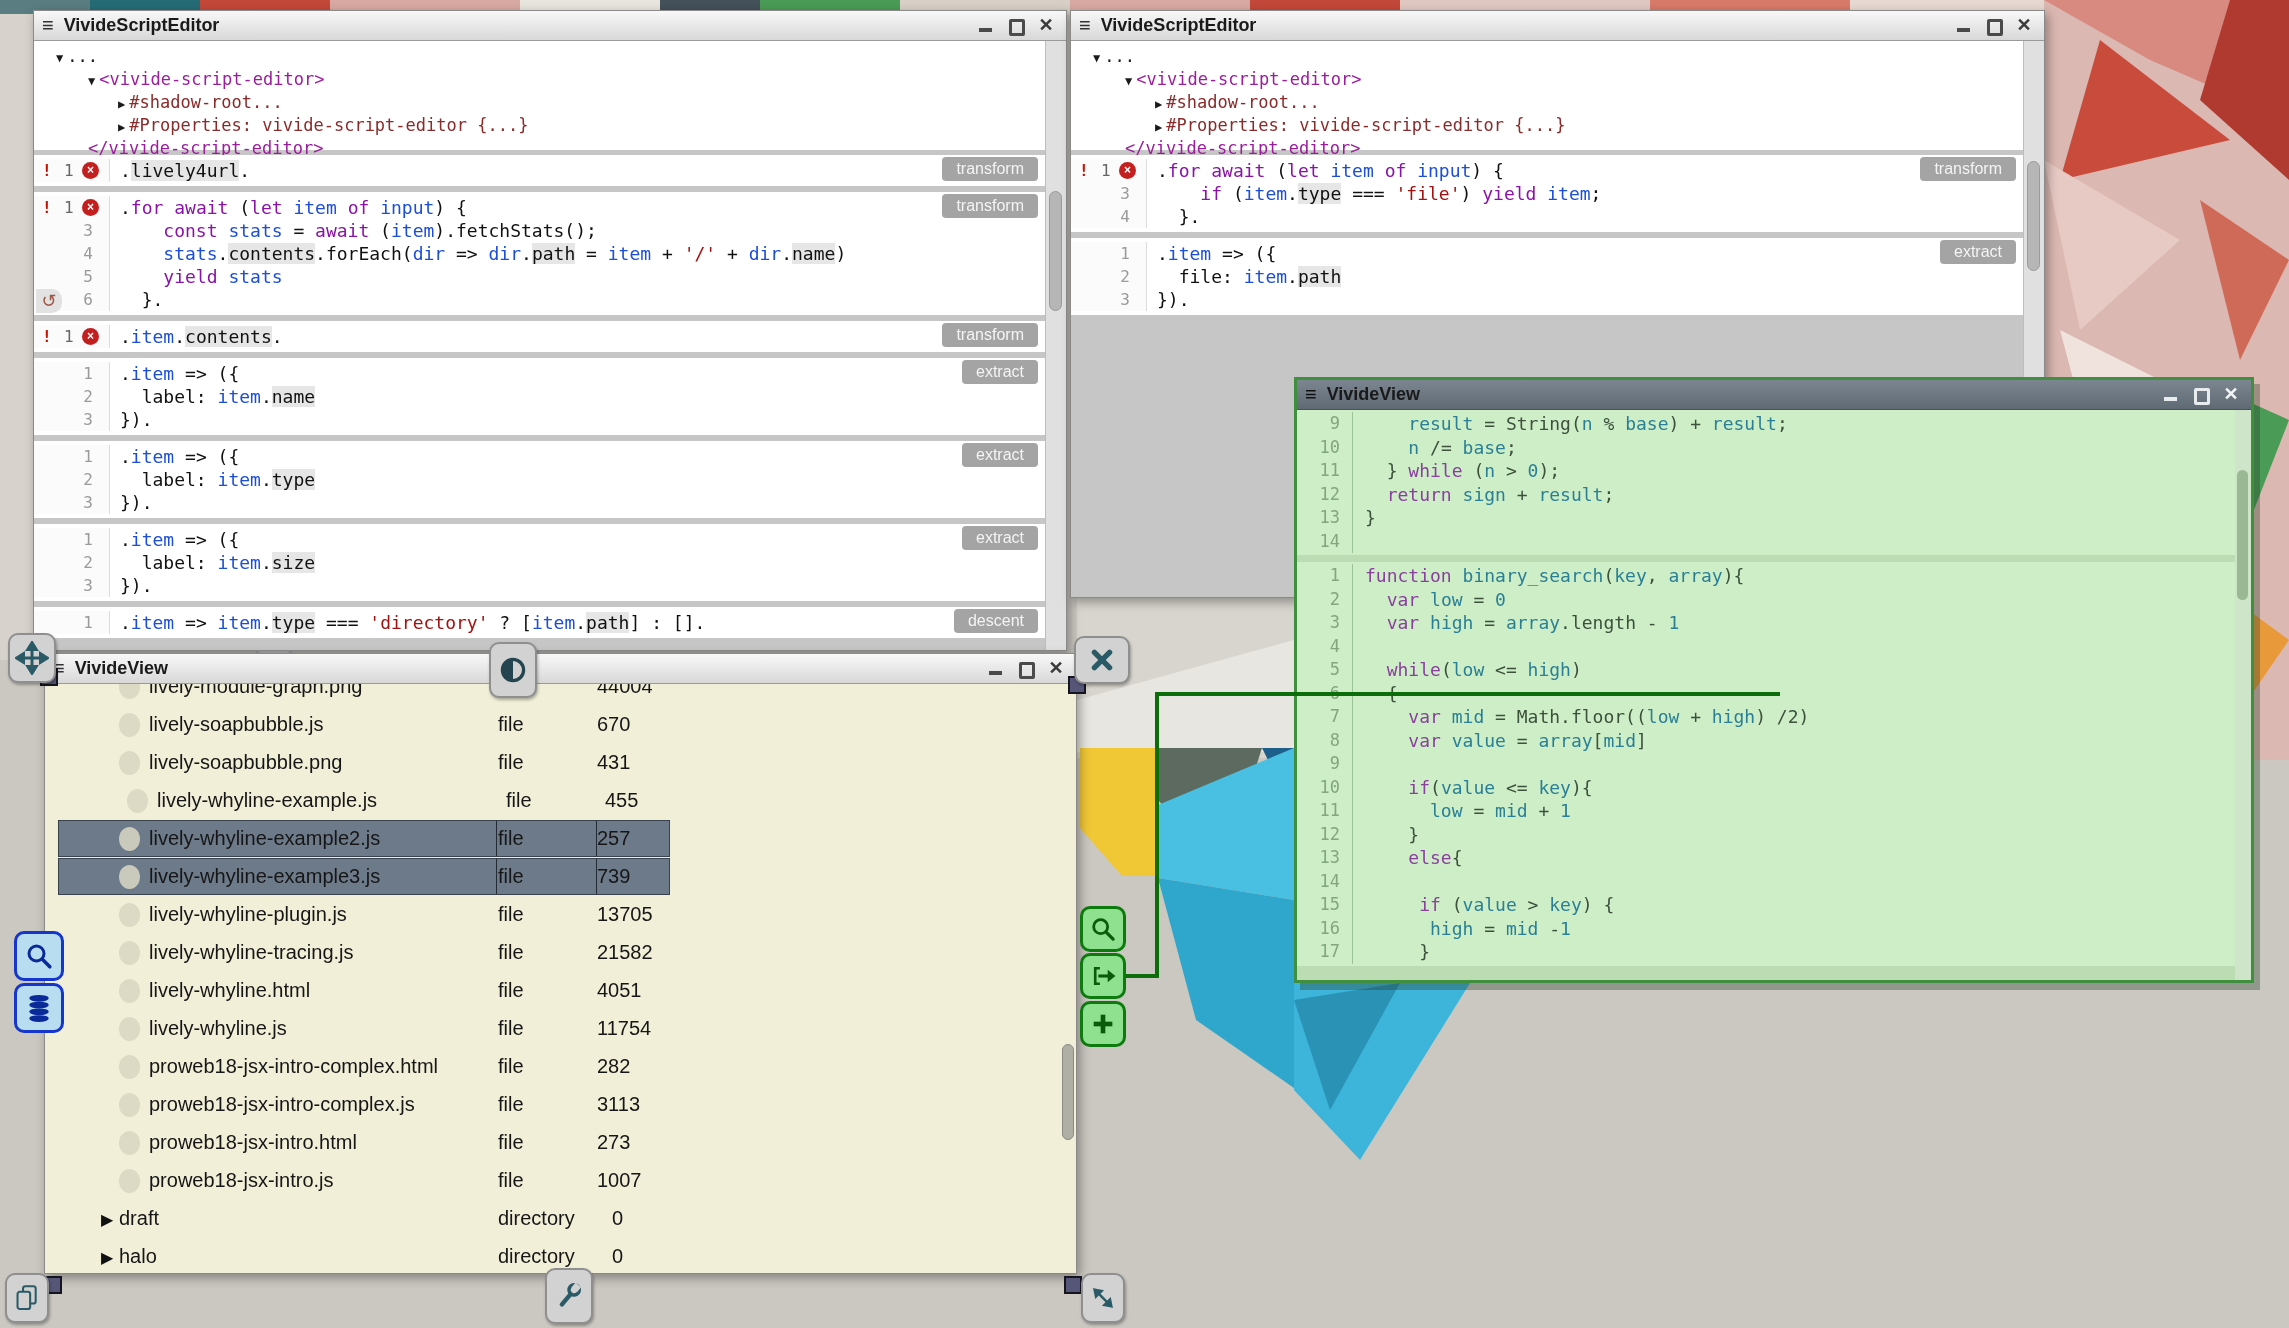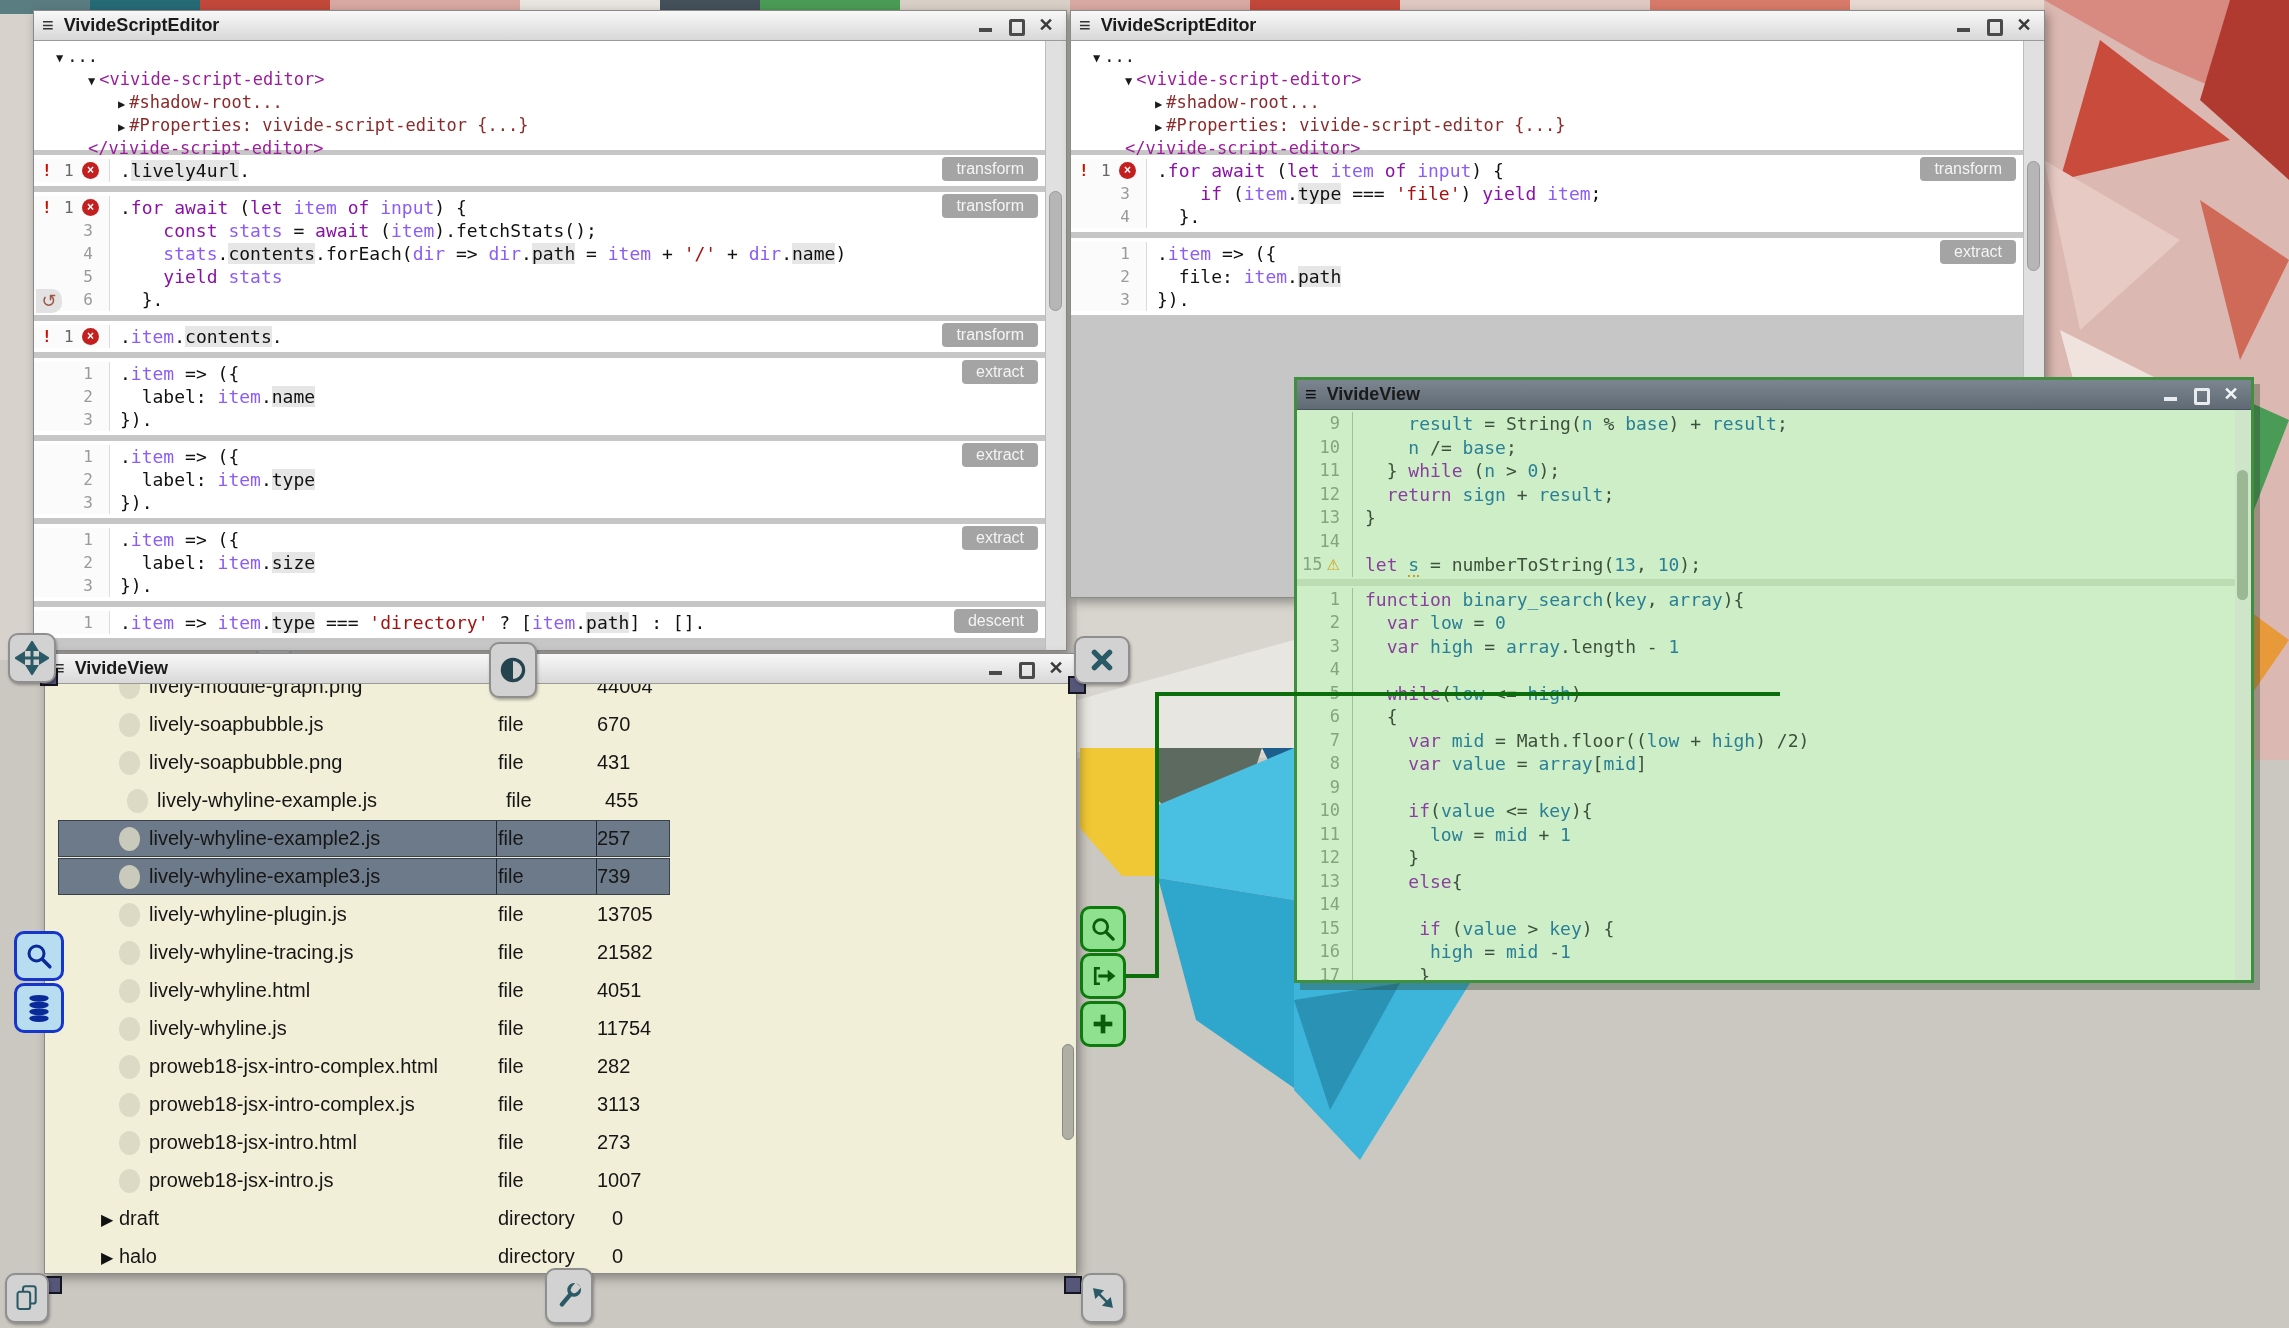--- a/index.html
+++ b/index.html
@@ -33,21 +33,21 @@
         font:17px/21px "DejaVu Sans Mono",monospace;}
   .tline{white-space:pre;}
   .tarrow{color:#1a1a1a;font-size:12px;margin-right:4px;}
   .t-plain{color:#1a1a1a;} .t-tag{color:#9c1d9c;} .t-shadow{color:#8b2a2a;}
   .blocks{margin-right:20px;}
   .sblock{background:#fff;margin-bottom:6px;position:relative;padding:4px 0;}
   .cline{display:flex;height:23px;font:18px/23px "DejaVu Sans Mono",monospace;}
   .ln{width:76px;flex:none;background:#fbfbfb;border-right:1px solid #dcdcdc;color:#9a9a9a;
       font-size:16px;text-align:right;padding-right:16px;box-sizing:border-box;}
   .codeln{padding-left:10px;white-space:pre;color:#111;}
-  .tk-kw{color:#8a12a8;} .tk-id{color:#8b5cf6;} .tk-str{color:#a51111;}
+  .tk-kw{color:#8a12a8;} .tk-id{color:#1d4ed8;} .tk-str{color:#a51111;}
   .tk-pl{color:#111;} .tk-num{color:#2a7f96;}
   .tk-hl{color:#111;background:#e6e6e6;}
   .tk-idw{color:#2a7f96;border-bottom:2px dotted #c8a020;}
   .errg{position:relative;color:transparent;}
   .excl{position:absolute;left:8px;top:0;color:#cc1100;font-weight:bold;}
   .enum{position:absolute;left:30px;top:0;color:#666;}
   .badge{position:absolute;left:48px;top:3px;width:17px;height:17px;border-radius:50%;
          background:#c41f1f;color:#fff;font:bold 12px/17px "Liberation Sans",sans-serif;text-align:center;}
   .warnmark{font-family:"DejaVu Sans",sans-serif;color:#d4a017;font-size:15px;margin-left:4px;}
   .blabel{position:absolute;top:2px;right:8px;background:rgba(148,148,148,.85);color:#f4f4f4;
@@ -347,24 +347,20 @@
               <span class="codeln"><span class="tk-pl">  </span><span class="tk-kw">return</span><span class="tk-pl"> </span><span class="tk-id">sign</span><span class="tk-pl"> + </span><span class="tk-id">result</span><span class="tk-pl">;</span></span>
             </div>
             <div class="cline">
               <span class="ln">13</span>
               <span class="codeln"><span class="tk-pl">}</span></span>
             </div>
             <div class="cline">
               <span class="ln">14</span>
               <span class="codeln"></span>
             </div>
-            <div class="cline">
-              <span class="ln">15<span class="warnmark">⚠</span></span>
-              <span class="codeln"><span class="tk-kw">let</span><span class="tk-pl"> </span><span class="tk-idw">s</span><span class="tk-pl"> = numberToString(</span><span class="tk-num">13</span><span class="tk-pl">, </span><span class="tk-num">10</span><span class="tk-pl">);</span></span>
-            </div>
           </div>
           <div class="gblock">
             <div class="cline">
               <span class="ln">1</span>
               <span class="codeln"><span class="tk-kw">function</span><span class="tk-pl"> </span><span class="tk-id">binary_search</span><span class="tk-pl">(</span><span class="tk-id">key</span><span class="tk-pl">, </span><span class="tk-id">array</span><span class="tk-pl">){</span></span>
             </div>
             <div class="cline">
               <span class="ln">2</span>
               <span class="codeln"><span class="tk-pl">  </span><span class="tk-kw">var</span><span class="tk-pl"> </span><span class="tk-id">low</span><span class="tk-pl"> = </span><span class="tk-num">0</span></span>
             </div>

